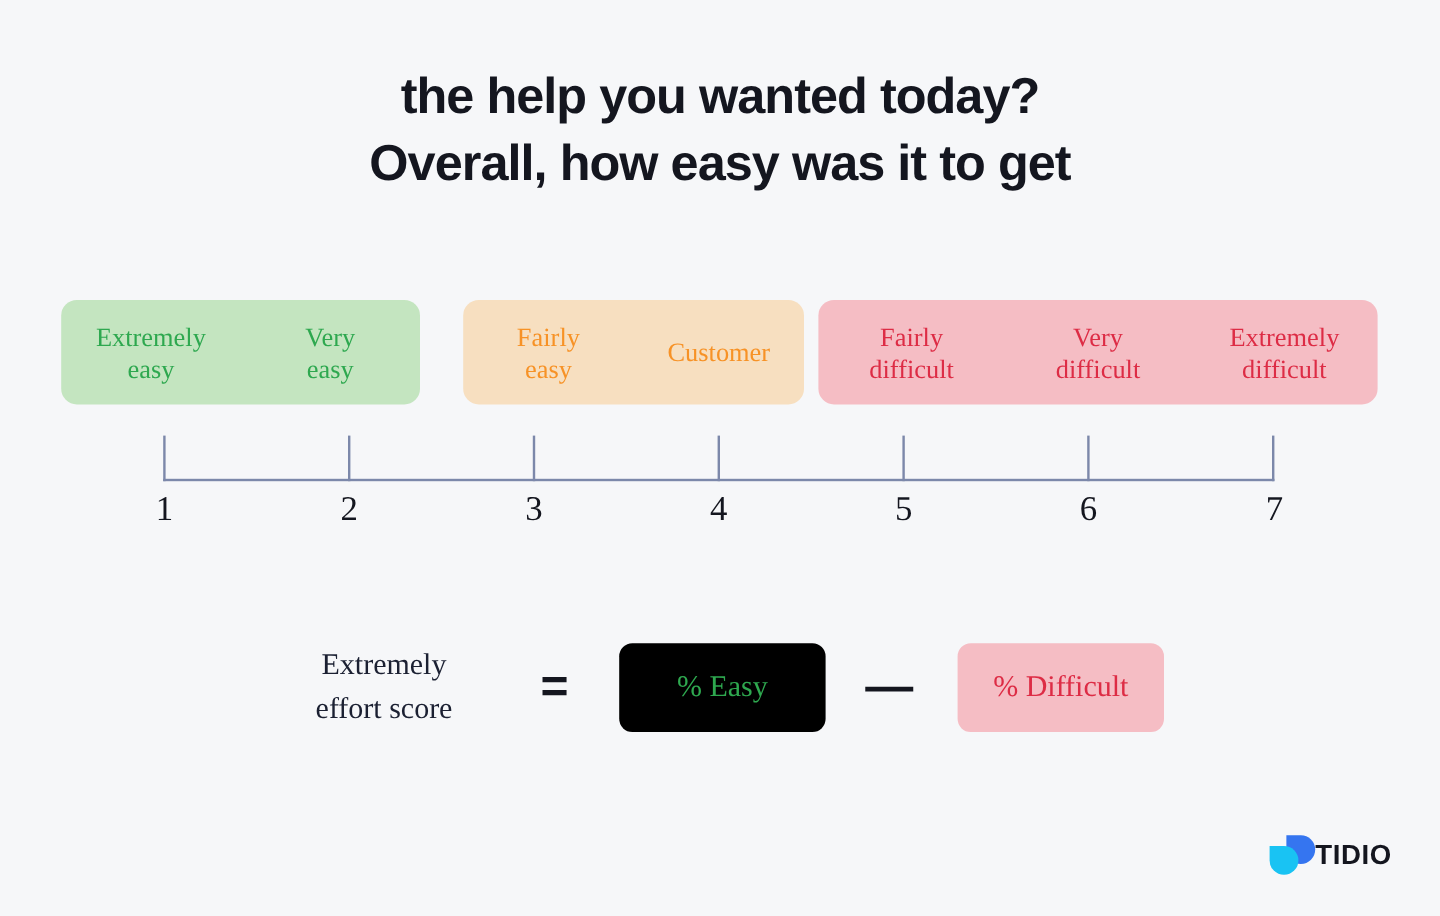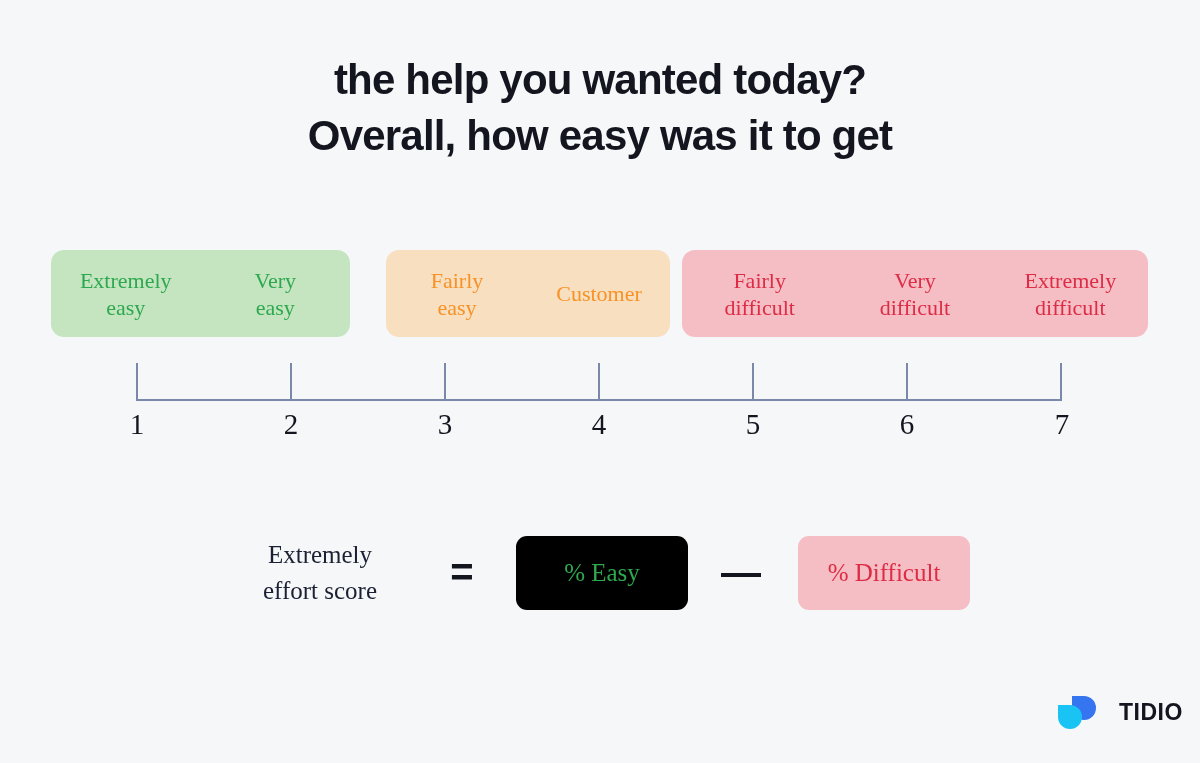--- a/index.html
+++ b/index.html
@@ -195,21 +195,21 @@
     right: 0;
     top: 0;
     width: 24px;
     height: 24px;
     background: #2469ef;
     border-radius: 12px 12px 0 12px;
     transform: rotate(180deg);
     opacity: 0.92;
   }
   #logo-text {
-    margin-left: 23px;
+    margin-left: 0;
     font-family: "Liberation Sans", sans-serif;
     font-weight: bold;
     font-size: 23px;
     letter-spacing: 0.5px;
     color: #14161f;
   }
 </style>
 </head>
 <body>
 

